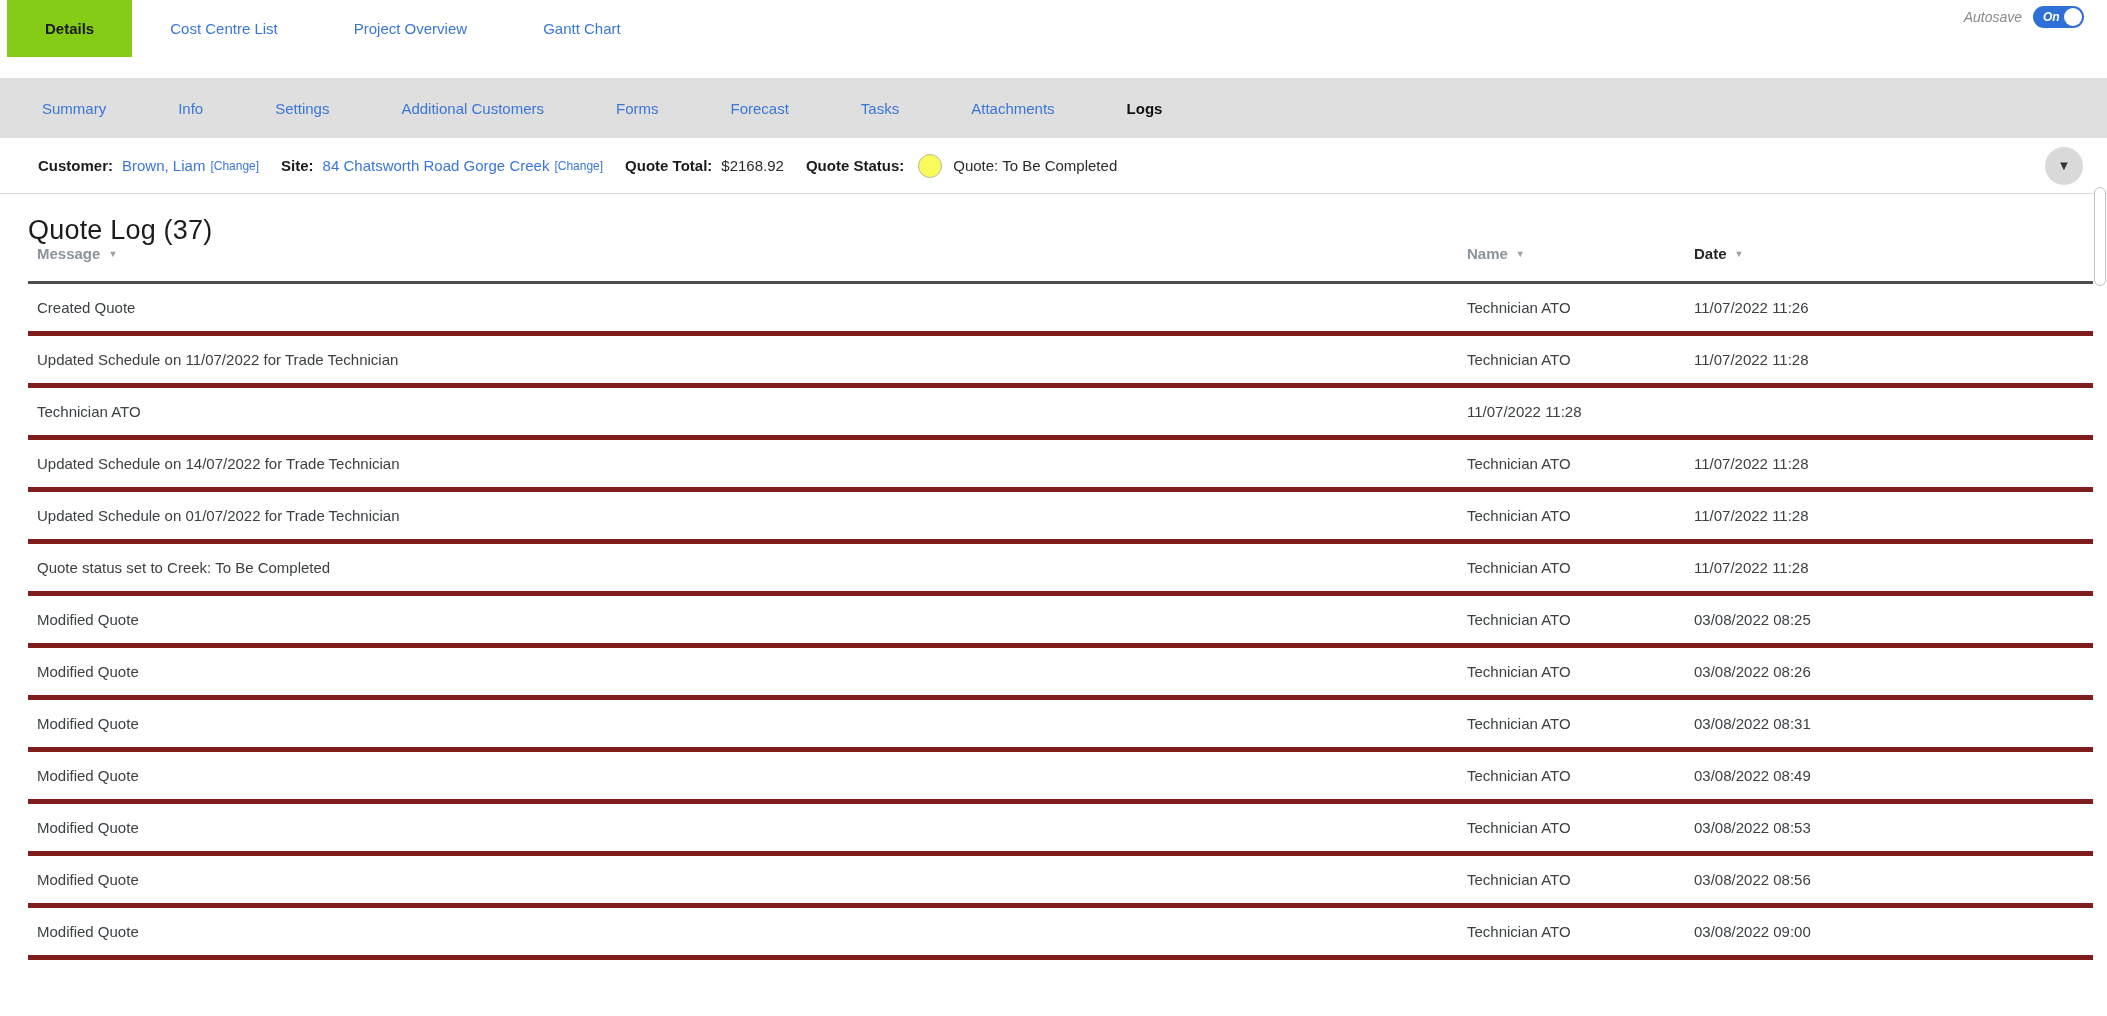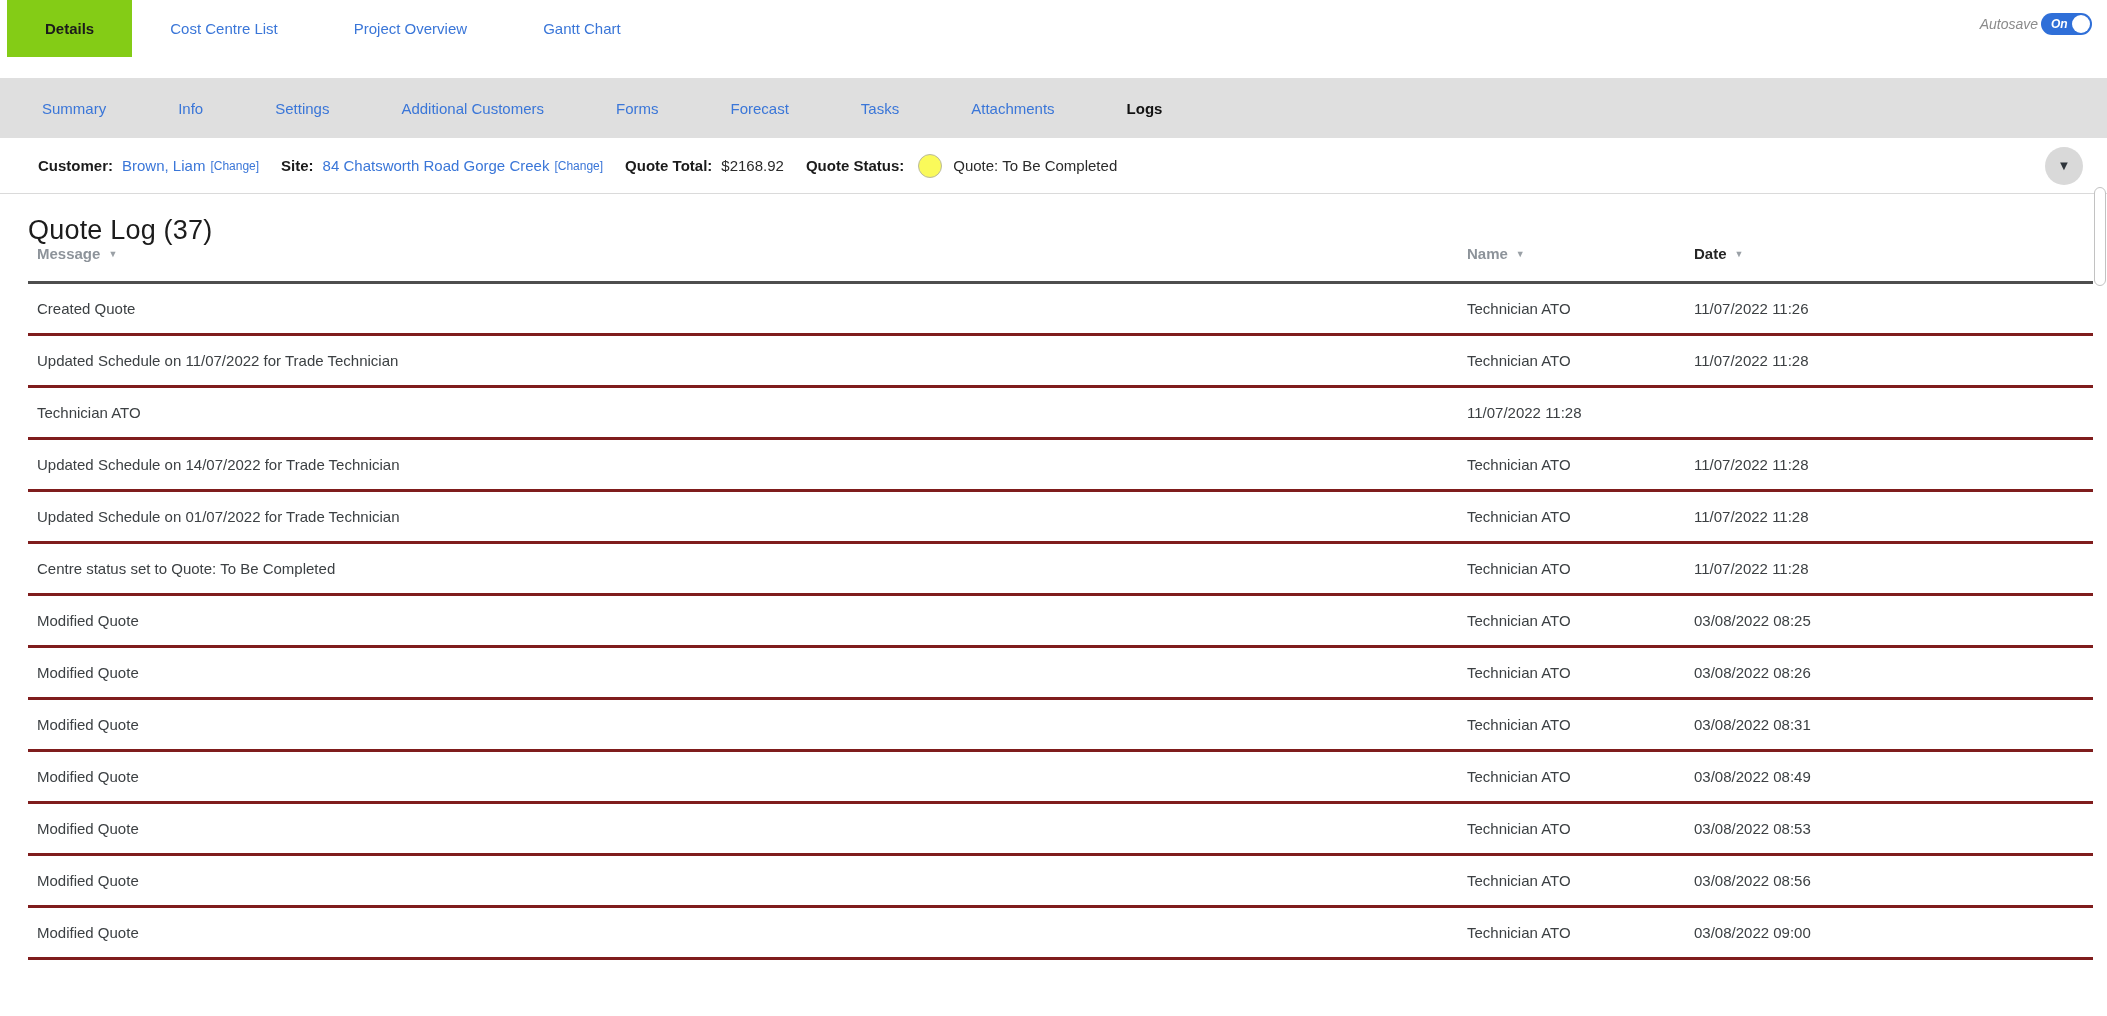--- a/index.html
+++ b/index.html
@@ -8,21 +8,21 @@
     position:relative; overflow:hidden; background:#ffffff;
     font-family:"Liberation Sans", sans-serif; color:#1d1d1d;
     -webkit-font-smoothing:antialiased;
   }
 
   
   .top-tabs { height:57px; display:flex; align-items:stretch; padding-left:7px; position:relative; background:#fff; }
   .top-tab { display:flex; align-items:center; padding:0 38px; font-size:15px; color:#3a76d8; cursor:pointer; white-space:nowrap; }
   .top-tab.active { background:#84cc16; color:#1b1b1b; font-weight:bold; }
 
-  .autosave { position:absolute; right:15px; top:2px; height:30px; display:flex; align-items:center; gap:3px;margin-top:7px; }
+  .autosave { position:absolute; right:23px; top:2px; height:30px; display:flex; align-items:center; gap:11px; }
   .autosave-label { font-style:italic; color:#8b8b8b; font-size:14px; }
   .toggle { position:relative; width:51px; height:22px; background:#2f6fd8; border-radius:11px; display:flex; align-items:center; cursor:pointer; }
   .toggle-text { color:#fff; font-size:12px; font-style:italic; font-weight:bold; padding-left:10px; }
   .toggle-knob { position:absolute; right:2px; top:2px; width:18px; height:18px; border-radius:50%; background:#fff; }
 
   
   .sub-tabs { height:60px; margin-top:21px; background:#dfdfdf; display:flex; align-items:center; padding-left:6px; }
   .sub-tab { padding:0 36px; font-size:15px; color:#3a76d8; cursor:pointer; white-space:nowrap; }
   .sub-tab.active { color:#121212; font-weight:bold; }
 
@@ -42,21 +42,21 @@
 
   
   .content { padding:0 14px 0 28px; }
   .page-title { margin-top:22px; font-size:27px; line-height:28px; font-weight:400; color:#1c1c1c; letter-spacing:.2px; }
 
   .thead, .trow { display:grid; grid-template-columns:1fr 227px 408px; }
   .thead { border-bottom:3px solid #4e4e4e; }
   .th { padding:0 9px 17px; font-size:15px; font-weight:bold; color:#8d939a; display:flex; align-items:center; gap:8px; cursor:pointer; line-height:20px; }
   .th.active { color:#262626; }
   .sort-tri { font-size:9px; color:#9aa0a6; line-height:1; }
-  .trow { height:52px; border-bottom:3px solid #7f1d1d; align-items:center; font-size:15px; color:#3c4043; }
+  .trow { height:52px; border-bottom:5px solid #7f1d1d; align-items:center; font-size:15px; color:#3c4043; }
   .cell { padding:0 9px; white-space:nowrap; overflow:hidden; }
 
   
   .scroll-thumb { position:absolute; top:187px; right:1px; width:12px; height:99px; background:#fff;
                   border:1px solid #c2c2c2; border-radius:6px; }
 </style>
 </head>
 <body>
 
 <div class="top-tabs">
@@ -139,21 +139,21 @@
         <div class="cell">Updated Schedule on 14/07/2022 for Trade Technician</div>
         <div class="cell">Technician ATO</div>
         <div class="cell">11/07/2022 11:28</div>
       </div>
       <div class="trow">
         <div class="cell">Updated Schedule on 01/07/2022 for Trade Technician</div>
         <div class="cell">Technician ATO</div>
         <div class="cell">11/07/2022 11:28</div>
       </div>
       <div class="trow">
-        <div class="cell">Centre status set to Quote: To Be Completed</div>
+        <div class="cell">Quote status set to Creek: To Be Completed</div>
         <div class="cell">Technician ATO</div>
         <div class="cell">11/07/2022 11:28</div>
       </div>
       <div class="trow">
         <div class="cell">Modified Quote</div>
         <div class="cell">Technician ATO</div>
         <div class="cell">03/08/2022 08:25</div>
       </div>
       <div class="trow">
         <div class="cell">Modified Quote</div>

